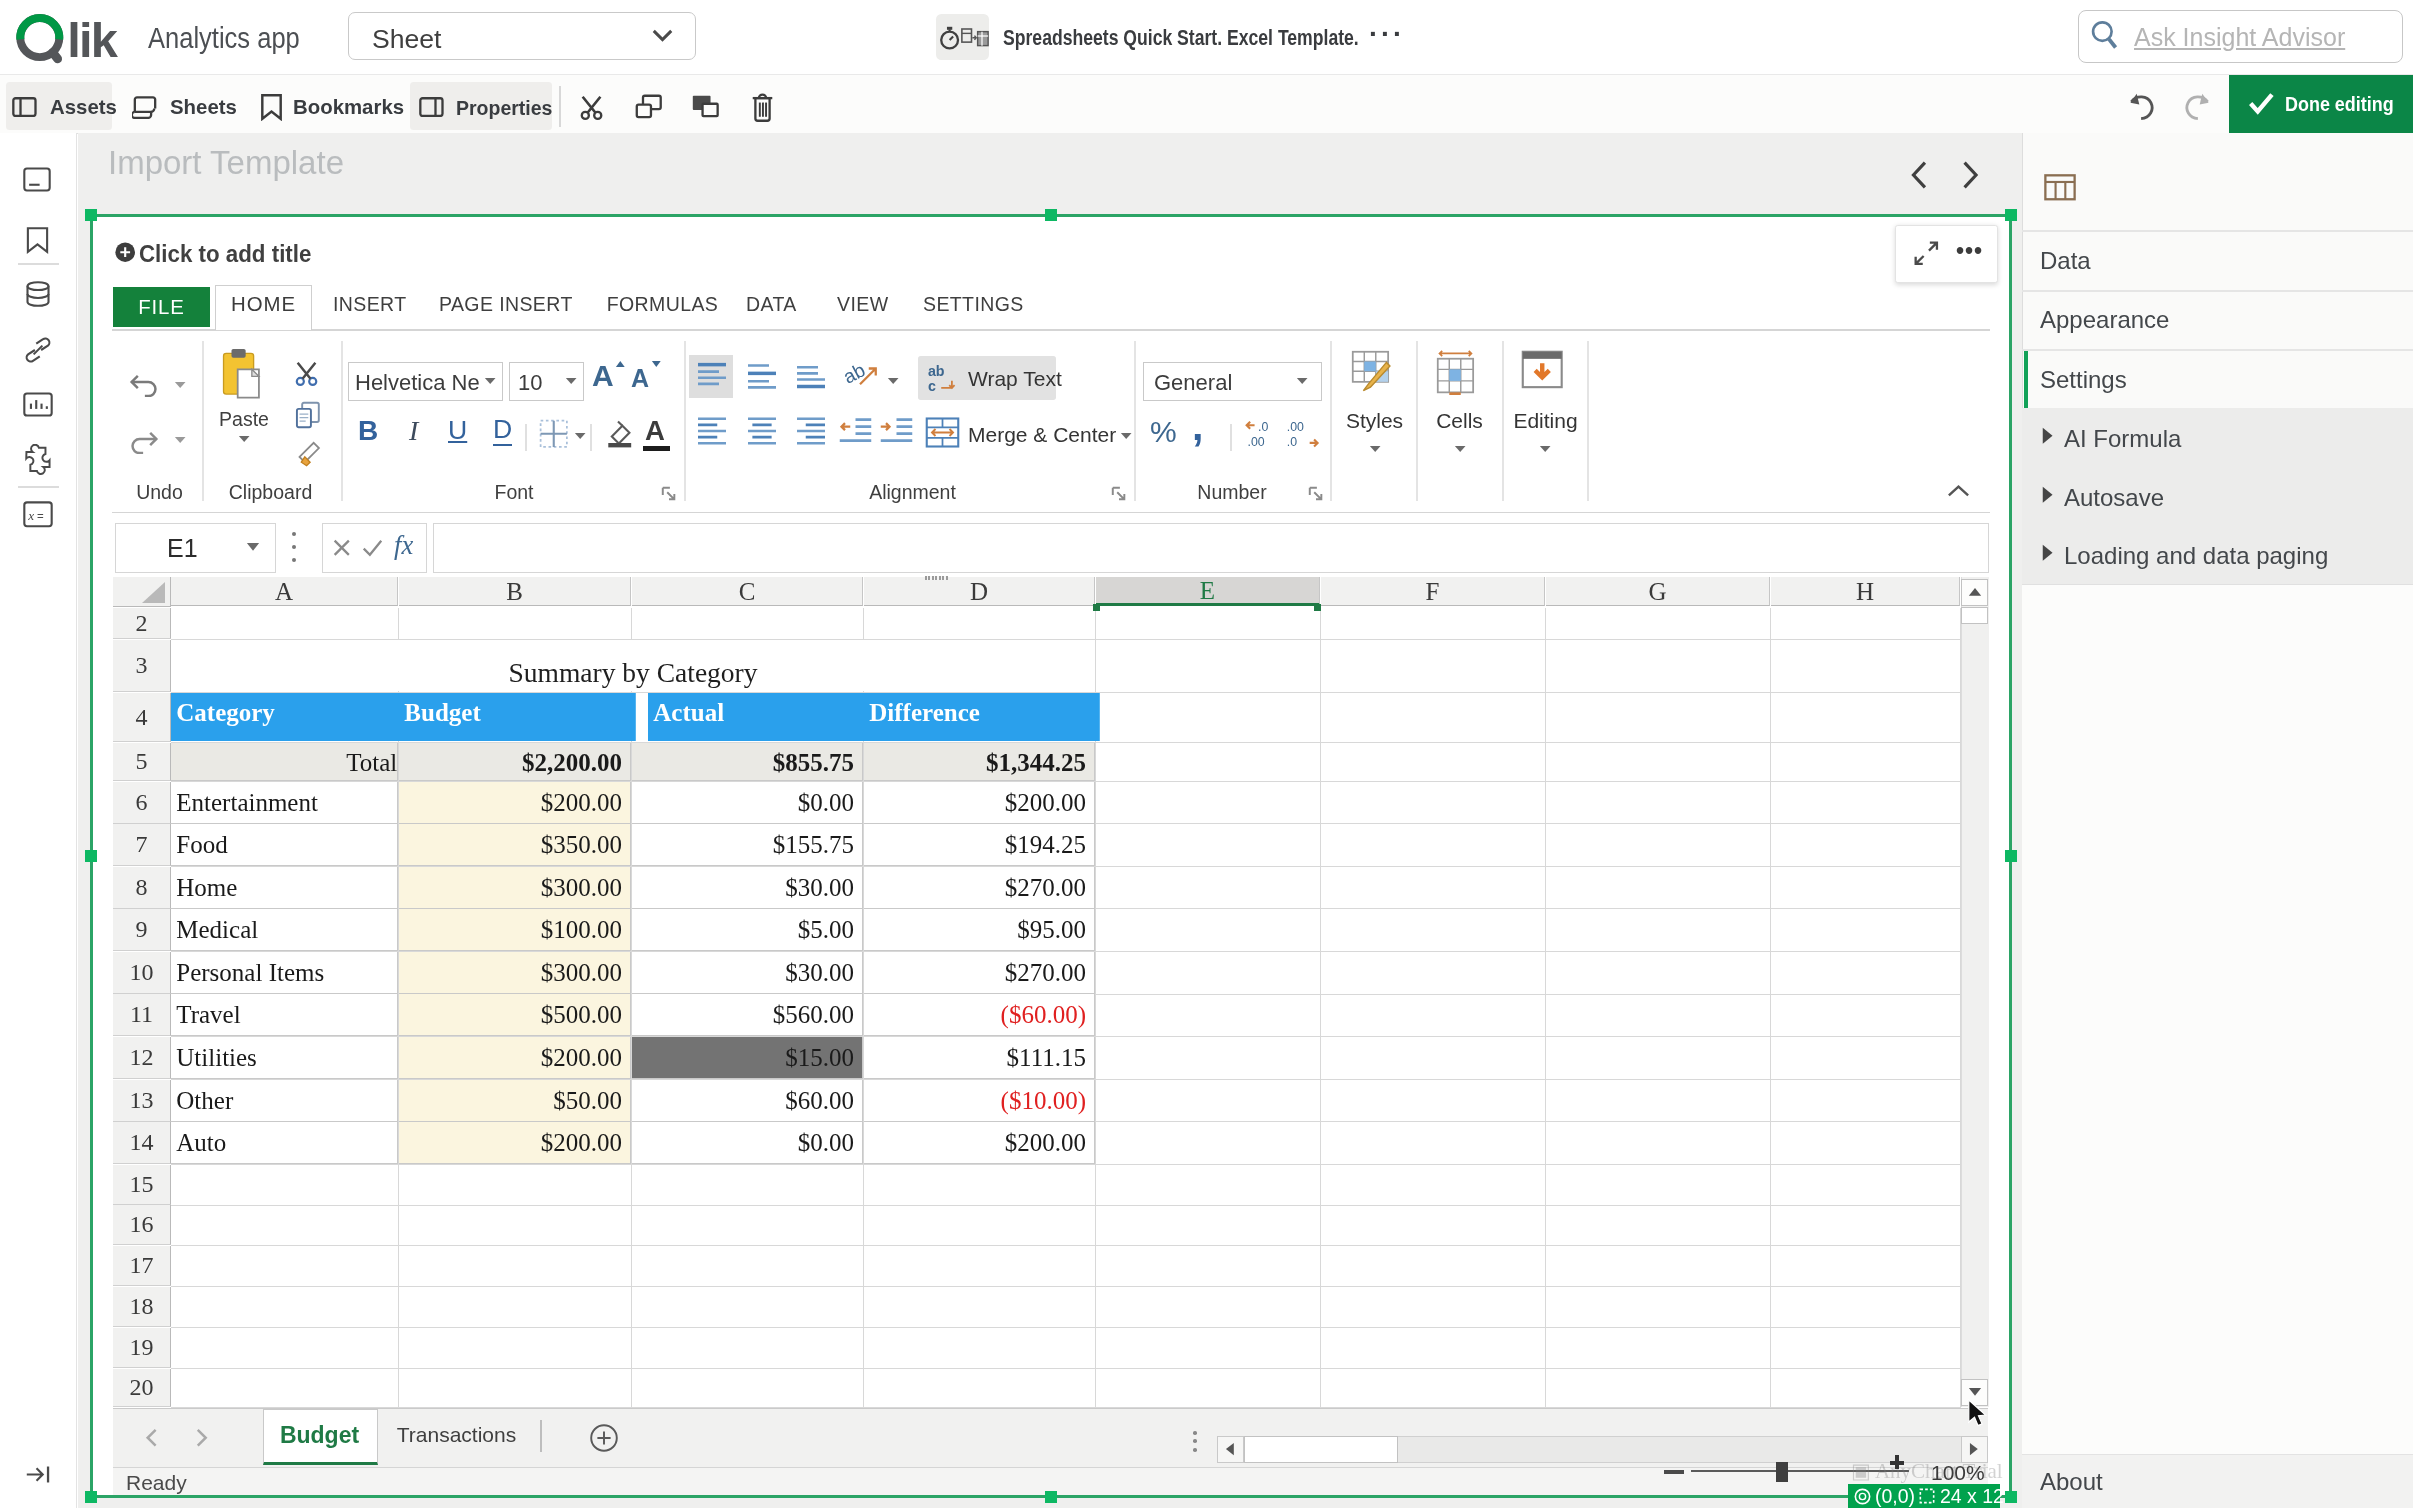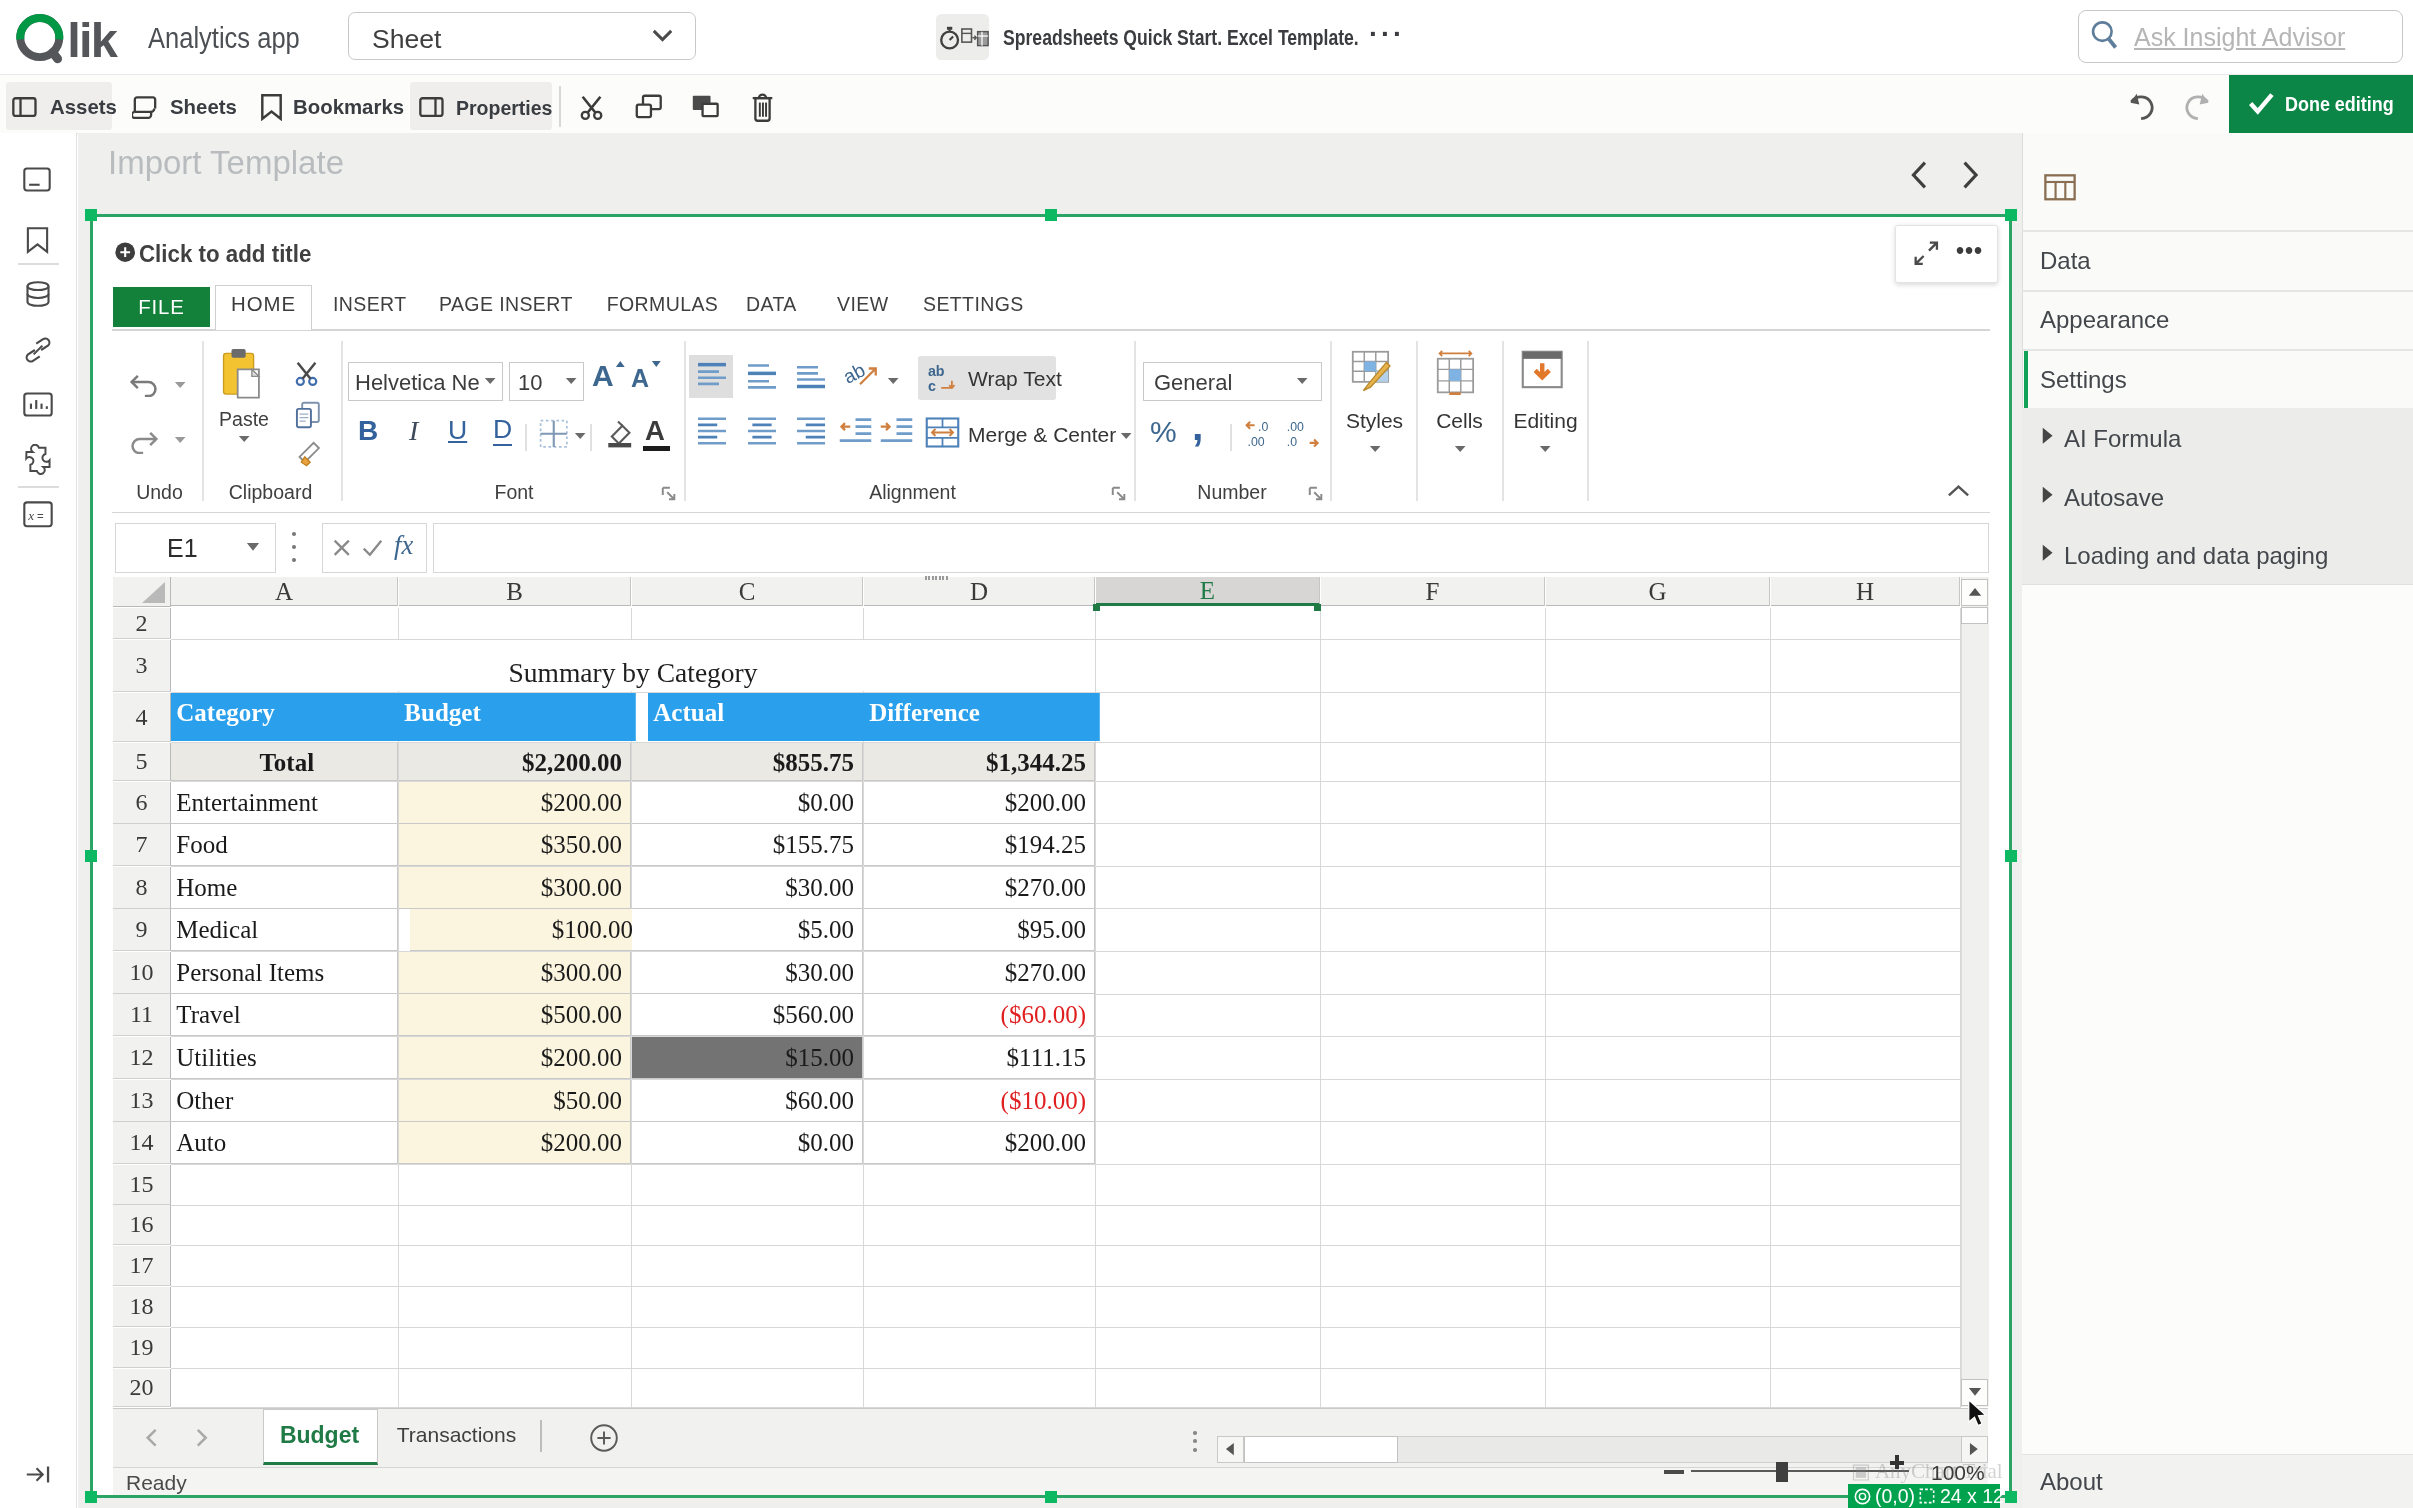--- a/index.html
+++ b/index.html
@@ -513,38 +513,38 @@
 <div class="a" style="left:171px;top:1286px;width:1790px;height:0.9px;background:#d8d8d8;"></div>
 <div class="a" style="left:171px;top:1327px;width:1790px;height:0.9px;background:#d8d8d8;"></div>
 <div class="a" style="left:171px;top:1368px;width:1790px;height:0.9px;background:#d8d8d8;"></div>
 <div class="a" style="left:171px;top:1407px;width:1790px;height:0.9px;background:#d8d8d8;"></div>
 
 <div class="a serif" style="left:171px;top:640px;width:924px;height:51px;background:#fff;font-size:27.5px;color:#1f1f1f;text-align:center;line-height:66px;">Summary by Category</div>
 <div class="a serif" style="left:171px;top:693px;width:226px;height:48px;background:#2aa0ec;border-right:1.8px solid #57b5f0;font-size:25px;font-weight:bold;color:#fff;padding-left:5.3px;box-sizing:content-box;line-height:39px;">Category</div>
 <div class="a serif" style="left:399px;top:693px;width:231px;height:48px;background:#2aa0ec;border-right:1.8px solid #57b5f0;font-size:25px;font-weight:bold;color:#fff;padding-left:5.3px;box-sizing:content-box;line-height:39px;">Budget</div>
 <div class="a serif" style="left:648px;top:693px;width:230px;height:48px;background:#2aa0ec;border-right:1.8px solid #57b5f0;font-size:25px;font-weight:bold;color:#fff;padding-left:5.3px;box-sizing:content-box;line-height:39px;">Actual</div>
 <div class="a serif" style="left:864px;top:693px;width:230px;height:48px;background:#2aa0ec;border-right:1.8px solid #57b5f0;font-size:25px;font-weight:bold;color:#fff;padding-left:5.3px;box-sizing:content-box;line-height:39px;">Difference</div>
-<div class="a serif" style="left:171px;top:743px;width:221px;height:37px;background:#eae9e4;border-right:1.8px solid #c9c9c9;border-bottom:1.8px solid #c9c9c9;font-size:25px;font-weight:bold;color:#1a1a1a;padding-left:5.3px;text-align:center;line-height:39px;">Total</div>
+<div class="a serif" style="left:171px;top:743px;width:221px;height:37px;background:#eae9e4;border-right:1.8px solid #c9c9c9;border-bottom:1.8px solid #c9c9c9;font-size:25px;font-weight:normal;color:#1a1a1a;padding-left:5.3px;text-align:right;line-height:39px;">Total</div>
 <div class="a serif" style="left:399px;top:743px;width:223px;height:37px;background:#eae9e4;border-right:1.8px solid #c9c9c9;border-bottom:1.8px solid #c9c9c9;font-size:25px;font-weight:bold;color:#1a1a1a;padding-right:8px;text-align:right;line-height:39px;">$2,200.00</div>
 <div class="a serif" style="left:632px;top:743px;width:222px;height:37px;background:#eae9e4;border-right:1.8px solid #c9c9c9;border-bottom:1.8px solid #c9c9c9;font-size:25px;font-weight:bold;color:#1a1a1a;padding-right:8px;text-align:right;line-height:39px;">$855.75</div>
 <div class="a serif" style="left:864px;top:743px;width:222px;height:37px;background:#eae9e4;border-right:1.8px solid #c9c9c9;border-bottom:1.8px solid #c9c9c9;font-size:25px;font-weight:bold;color:#1a1a1a;padding-right:8px;text-align:right;line-height:39px;">$1,344.25</div>
 <div class="a serif" style="left:171px;top:782px;width:221px;height:41px;background:#fff;border-right:1.8px solid #c9c9c9;border-bottom:1.8px solid #c9c9c9;font-size:25px;color:#1a1a1a;padding-left:5.3px;line-height:41px;">Entertainment</div>
 <div class="a serif" style="left:399px;top:782px;width:223px;height:41px;background:#fbf5df;border-right:1.8px solid #c9c9c9;border-bottom:1.8px solid #c9c9c9;font-size:25px;color:#1a1a1a;padding-right:8px;text-align:right;line-height:41px;">$200.00</div>
 <div class="a serif" style="left:632px;top:782px;width:222px;height:41px;background:#fff;border-right:1.8px solid #c9c9c9;border-bottom:1.8px solid #c9c9c9;font-size:25px;color:#1a1a1a;padding-right:8px;text-align:right;line-height:41px;">$0.00</div>
 <div class="a serif" style="left:864px;top:782px;width:222px;height:41px;background:#fff;border-right:1.8px solid #c9c9c9;border-bottom:1.8px solid #c9c9c9;font-size:25px;color:#1a1a1a;padding-right:8px;text-align:right;line-height:41px;">$200.00</div>
 <div class="a serif" style="left:171px;top:824px;width:221px;height:41px;background:#fff;border-right:1.8px solid #c9c9c9;border-bottom:1.8px solid #c9c9c9;font-size:25px;color:#1a1a1a;padding-left:5.3px;line-height:41px;">Food</div>
 <div class="a serif" style="left:399px;top:824px;width:223px;height:41px;background:#fbf5df;border-right:1.8px solid #c9c9c9;border-bottom:1.8px solid #c9c9c9;font-size:25px;color:#1a1a1a;padding-right:8px;text-align:right;line-height:41px;">$350.00</div>
 <div class="a serif" style="left:632px;top:824px;width:222px;height:41px;background:#fff;border-right:1.8px solid #c9c9c9;border-bottom:1.8px solid #c9c9c9;font-size:25px;color:#1a1a1a;padding-right:8px;text-align:right;line-height:41px;">$155.75</div>
 <div class="a serif" style="left:864px;top:824px;width:222px;height:41px;background:#fff;border-right:1.8px solid #c9c9c9;border-bottom:1.8px solid #c9c9c9;font-size:25px;color:#1a1a1a;padding-right:8px;text-align:right;line-height:41px;">$194.25</div>
 <div class="a serif" style="left:171px;top:867px;width:221px;height:41px;background:#fff;border-right:1.8px solid #c9c9c9;border-bottom:1.8px solid #c9c9c9;font-size:25px;color:#1a1a1a;padding-left:5.3px;line-height:41px;">Home</div>
 <div class="a serif" style="left:399px;top:867px;width:223px;height:41px;background:#fbf5df;border-right:1.8px solid #c9c9c9;border-bottom:1.8px solid #c9c9c9;font-size:25px;color:#1a1a1a;padding-right:8px;text-align:right;line-height:41px;">$300.00</div>
 <div class="a serif" style="left:632px;top:867px;width:222px;height:41px;background:#fff;border-right:1.8px solid #c9c9c9;border-bottom:1.8px solid #c9c9c9;font-size:25px;color:#1a1a1a;padding-right:8px;text-align:right;line-height:41px;">$30.00</div>
 <div class="a serif" style="left:864px;top:867px;width:222px;height:41px;background:#fff;border-right:1.8px solid #c9c9c9;border-bottom:1.8px solid #c9c9c9;font-size:25px;color:#1a1a1a;padding-right:8px;text-align:right;line-height:41px;">$270.00</div>
 <div class="a serif" style="left:171px;top:909px;width:221px;height:41px;background:#fff;border-right:1.8px solid #c9c9c9;border-bottom:1.8px solid #c9c9c9;font-size:25px;color:#1a1a1a;padding-left:5.3px;line-height:41px;">Medical</div>
-<div class="a serif" style="left:399px;top:909px;width:223px;height:41px;background:#fbf5df;border-right:1.8px solid #c9c9c9;border-bottom:1.8px solid #c9c9c9;font-size:25px;color:#1a1a1a;padding-right:8px;text-align:right;line-height:41px;margin-left:11px;">$100.00</div>
+<div class="a serif" style="left:399px;top:909px;width:223px;height:41px;background:#fbf5df;border-right:1.8px solid #c9c9c9;border-bottom:1.8px solid #c9c9c9;font-size:25px;color:#1a1a1a;padding-right:8px;text-align:right;line-height:41px;">$100.00</div>
 <div class="a serif" style="left:632px;top:909px;width:222px;height:41px;background:#fff;border-right:1.8px solid #c9c9c9;border-bottom:1.8px solid #c9c9c9;font-size:25px;color:#1a1a1a;padding-right:8px;text-align:right;line-height:41px;">$5.00</div>
 <div class="a serif" style="left:864px;top:909px;width:222px;height:41px;background:#fff;border-right:1.8px solid #c9c9c9;border-bottom:1.8px solid #c9c9c9;font-size:25px;color:#1a1a1a;padding-right:8px;text-align:right;line-height:41px;">$95.00</div>
 <div class="a serif" style="left:171px;top:952px;width:221px;height:41px;background:#fff;border-right:1.8px solid #c9c9c9;border-bottom:1.8px solid #c9c9c9;font-size:25px;color:#1a1a1a;padding-left:5.3px;line-height:41px;">Personal Items</div>
 <div class="a serif" style="left:399px;top:952px;width:223px;height:41px;background:#fbf5df;border-right:1.8px solid #c9c9c9;border-bottom:1.8px solid #c9c9c9;font-size:25px;color:#1a1a1a;padding-right:8px;text-align:right;line-height:41px;">$300.00</div>
 <div class="a serif" style="left:632px;top:952px;width:222px;height:41px;background:#fff;border-right:1.8px solid #c9c9c9;border-bottom:1.8px solid #c9c9c9;font-size:25px;color:#1a1a1a;padding-right:8px;text-align:right;line-height:41px;">$30.00</div>
 <div class="a serif" style="left:864px;top:952px;width:222px;height:41px;background:#fff;border-right:1.8px solid #c9c9c9;border-bottom:1.8px solid #c9c9c9;font-size:25px;color:#1a1a1a;padding-right:8px;text-align:right;line-height:41px;">$270.00</div>
 <div class="a serif" style="left:171px;top:994px;width:221px;height:41px;background:#fff;border-right:1.8px solid #c9c9c9;border-bottom:1.8px solid #c9c9c9;font-size:25px;color:#1a1a1a;padding-left:5.3px;line-height:41px;">Travel</div>
 <div class="a serif" style="left:399px;top:994px;width:223px;height:41px;background:#fbf5df;border-right:1.8px solid #c9c9c9;border-bottom:1.8px solid #c9c9c9;font-size:25px;color:#1a1a1a;padding-right:8px;text-align:right;line-height:41px;">$500.00</div>
 <div class="a serif" style="left:632px;top:994px;width:222px;height:41px;background:#fff;border-right:1.8px solid #c9c9c9;border-bottom:1.8px solid #c9c9c9;font-size:25px;color:#1a1a1a;padding-right:8px;text-align:right;line-height:41px;">$560.00</div>
 <div class="a serif" style="left:864px;top:994px;width:222px;height:41px;background:#fff;border-right:1.8px solid #c9c9c9;border-bottom:1.8px solid #c9c9c9;font-size:25px;color:#e02020;padding-right:8px;text-align:right;line-height:41px;">($60.00)</div>

